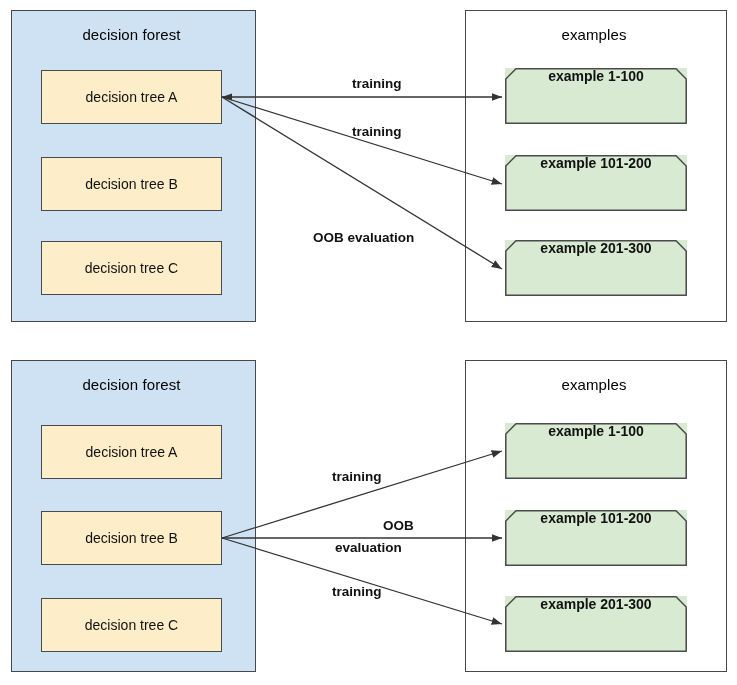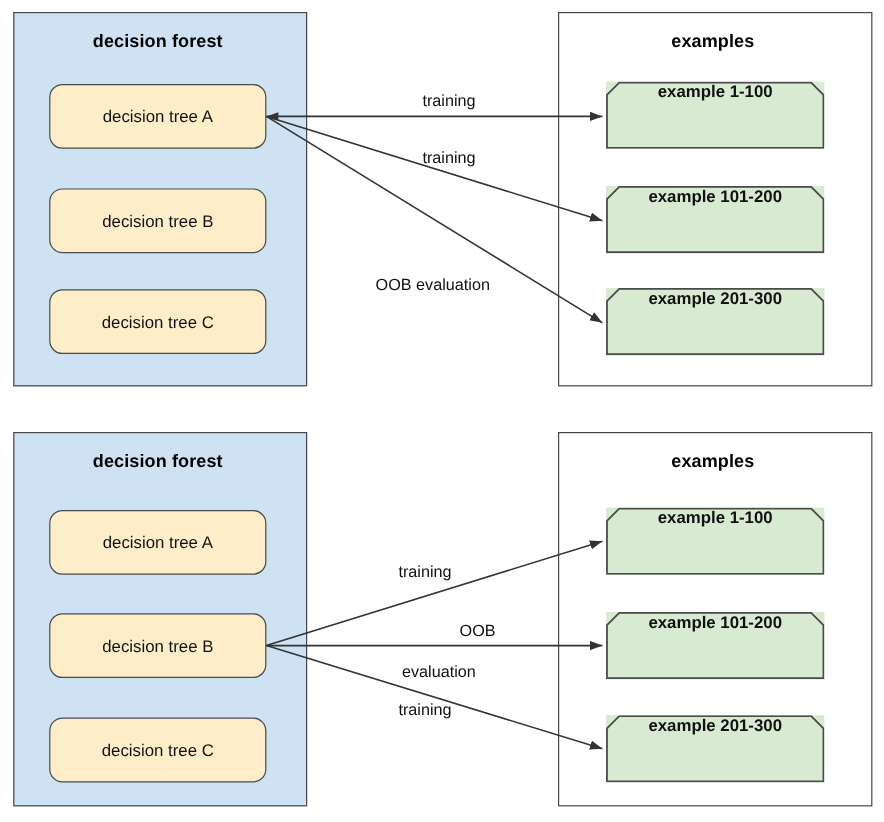--- a/index.html
+++ b/index.html
@@ -28,31 +28,31 @@
     background: #cfe2f3;
   }
   .panel-examples {
     background: #ffffff;
   }
   .panel-title {
     position: absolute;
     left: 0;
     right: 4px;
     text-align: center;
-    font-weight: bold;
+    font-weight: normal;
     font-size: 15px;
     letter-spacing: 0.1px;
     color: #000000;
   }
   .tree-box {
     position: absolute;
     box-sizing: border-box;
     background: #fdeec9;
     border: 1.4px solid #4a4a4a;
-    border-radius: 11px;
+    border-radius: 0;
     display: flex;
     align-items: center;
     justify-content: center;
     font-size: 14px;
     color: #111111;
   }
   .ex-box {
     position: absolute;
     box-sizing: border-box;
     background: #d9ead3;
@@ -82,20 +82,21 @@
     width: 737px;
     height: 685px;
     pointer-events: none;
   }
   .edge-label {
     position: absolute;
     font-size: 13.5px;
     color: #111111;
     white-space: nowrap;
     background: transparent;
+    font-weight: bold;
   }
 </style>
 </head>
 <body>
 
 <div class="canvas">
 
   <div class="panel panel-forest" style="left:11px; top:10px; width:245px; height:312px;">
     <div class="panel-title" style="top:15px;">decision forest</div>
   </div>
@@ -208,16 +209,16 @@
       <line x1="222" y1="538" x2="502" y2="624" stroke="#333333" stroke-width="1.3" marker-end="url(#ahb)"></line>
     </g>
   </svg>
 
   <div class="edge-label" style="left:352px; top:76px;">training</div>
   <div class="edge-label" style="left:352px; top:124px;">training</div>
   <div class="edge-label" style="left:313px; top:230px;">OOB evaluation</div>
 
   <div class="edge-label" style="left:332px; top:469px;">training</div>
   <div class="edge-label" style="left:335px; top:518px;margin-left:48px;">OOB</div>
-  <div class="edge-label" style="left:335px; top:540px;margin-top:12px;">evaluation</div>
+  <div class="edge-label" style="left:335px; top:540px;">evaluation</div>
   <div class="edge-label" style="left:332px; top:584px;">training</div>
 
 </div>
 
 </body></html>

